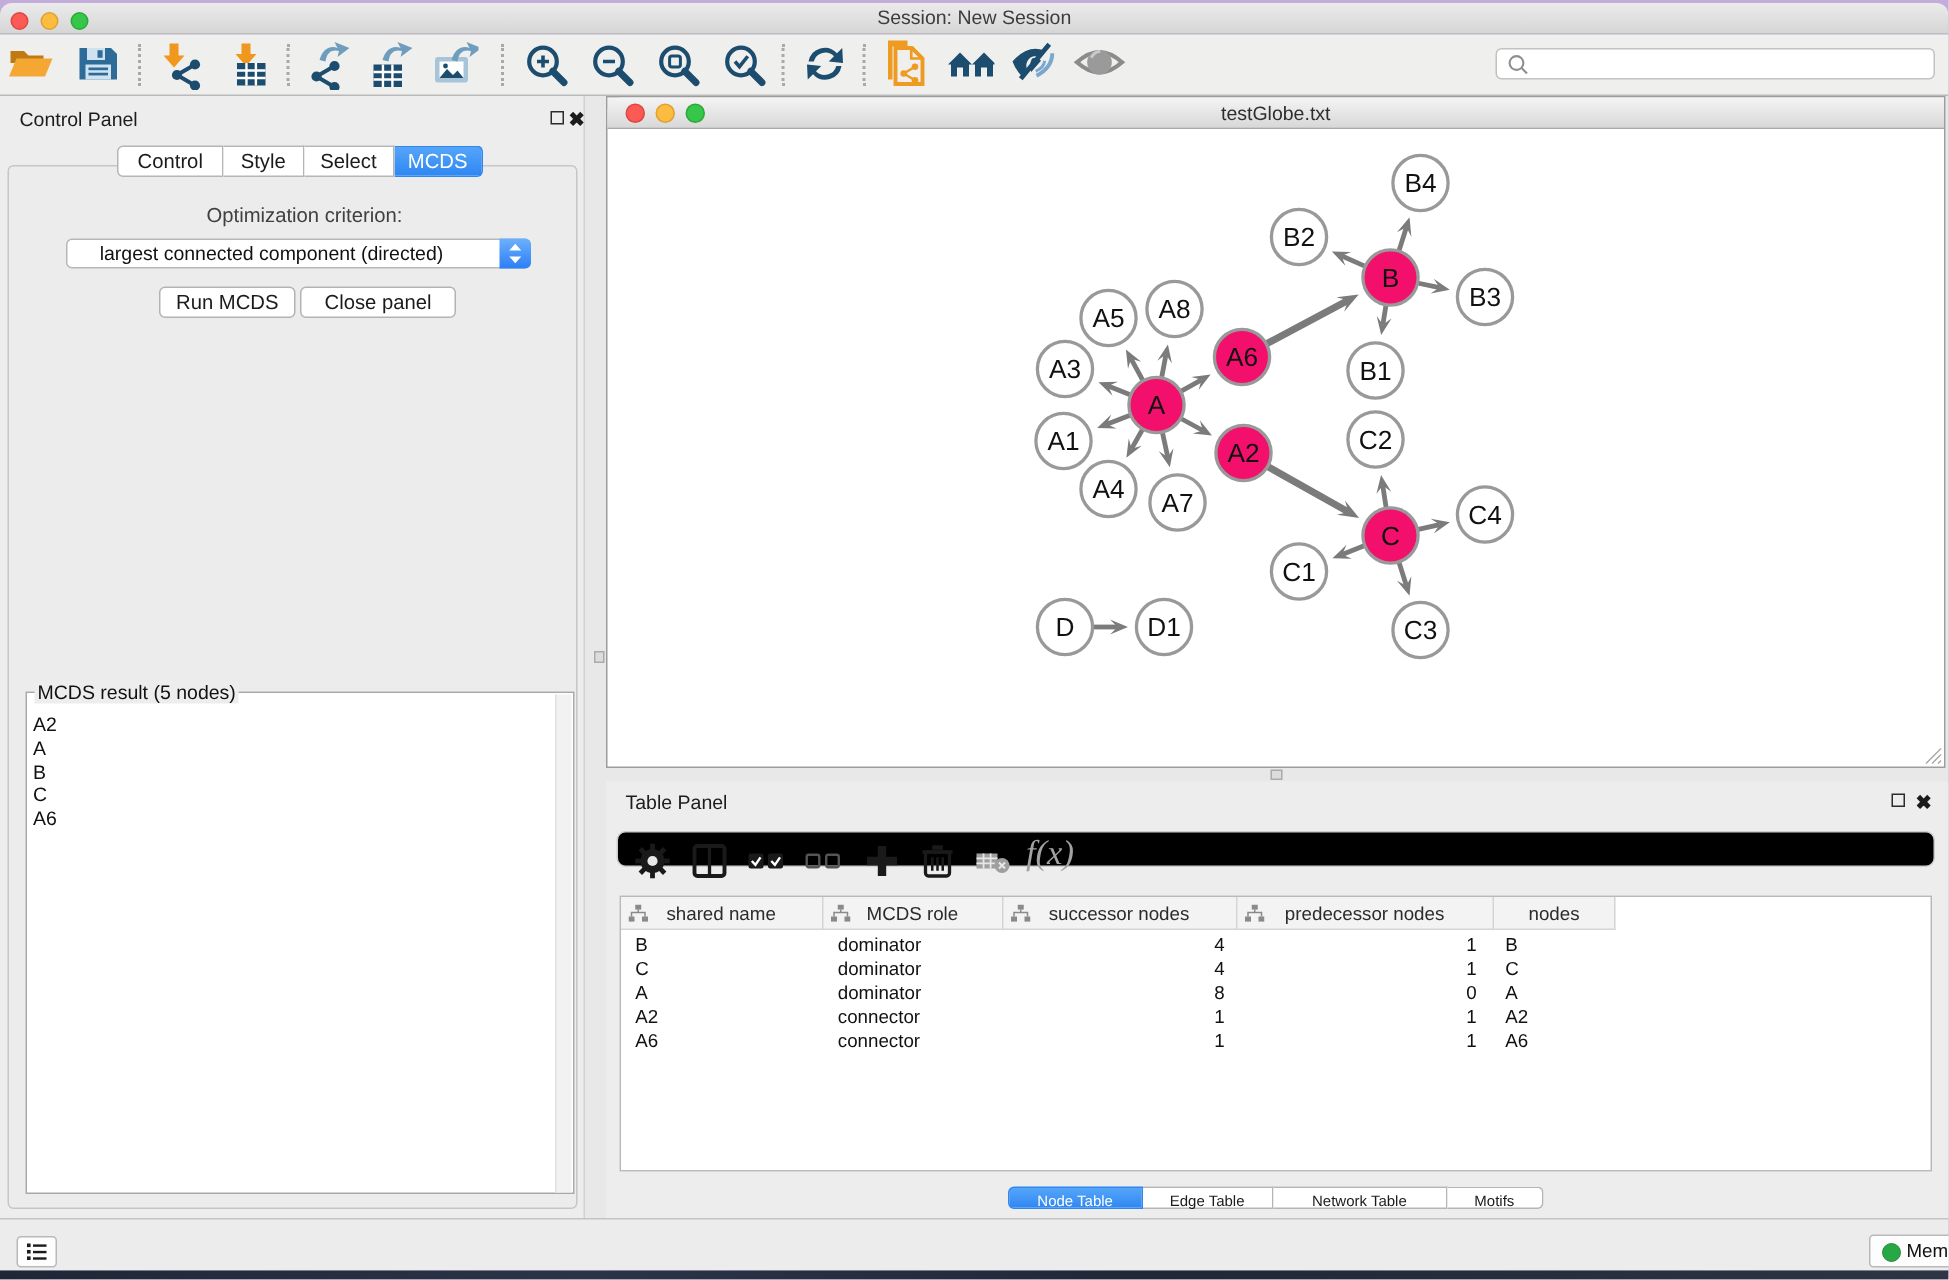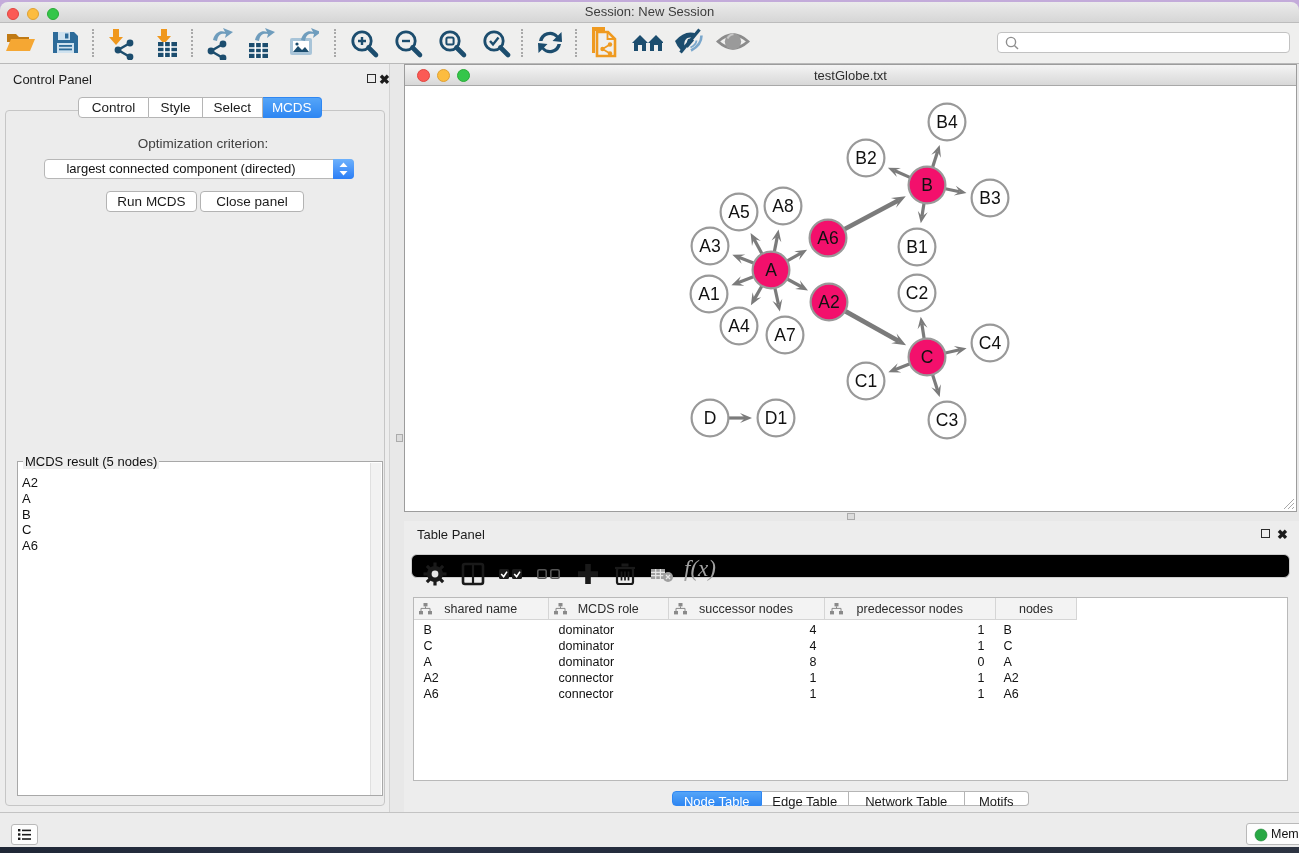--- a/index.html
+++ b/index.html
@@ -60,21 +60,21 @@
 #tp-toolbar { left:7px; top:33px; width:879px; height:24px; background:#000000;
   border:1px solid #cdcdcd; border-radius:6px; }
 #ttable { left:8.5px; top:76px; width:875px; height:184px; background:#fff;
   border:1px solid #b9b9b9; }
 #thead { left:0; top:0; width:663px; height:22px; background:#f3f3f3;
   border-bottom:1px solid #d5d5d5; }
 .hcell { position:absolute; top:0; height:22px; border-right:1px solid #d5d5d5;
   font-size:12.5px; color:#2b2b2b; text-align:center; line-height:22px; }
 .trow { position:absolute; font-size:12.5px; color:#111; }
 .bt { position:absolute; top:270px; height:15px; background:#fff;
-  border:1px solid #b5b5b5; border-left:none; font-size:13px; color:#1b1b1b;
+  border:1px solid #b5b5b5; border-left:none; font-size:10px; color:#1b1b1b;
   text-align:center; line-height:19px; font-weight:500; }
 
 #statusbar { left:0; top:812px; width:1299px; height:35px; background:#ececec;
   border-top:1px solid #c3c3c3; }
 #leftbtn { left:11px; top:11px; width:27px; height:21px; background:#fdfdfd;
   border:1px solid #b9b9b9; border-radius:3px; }
 #membtn { left:1214px; top:10px; width:73px; height:22px; background:#fdfdfd;
   border:1px solid #b9b9b9; border-radius:3px; font-size:12.5px; color:#111;
   line-height:20px;margin-left:32px; }
 #darkstrip { left:0; top:847px; width:1299px; height:6px;

